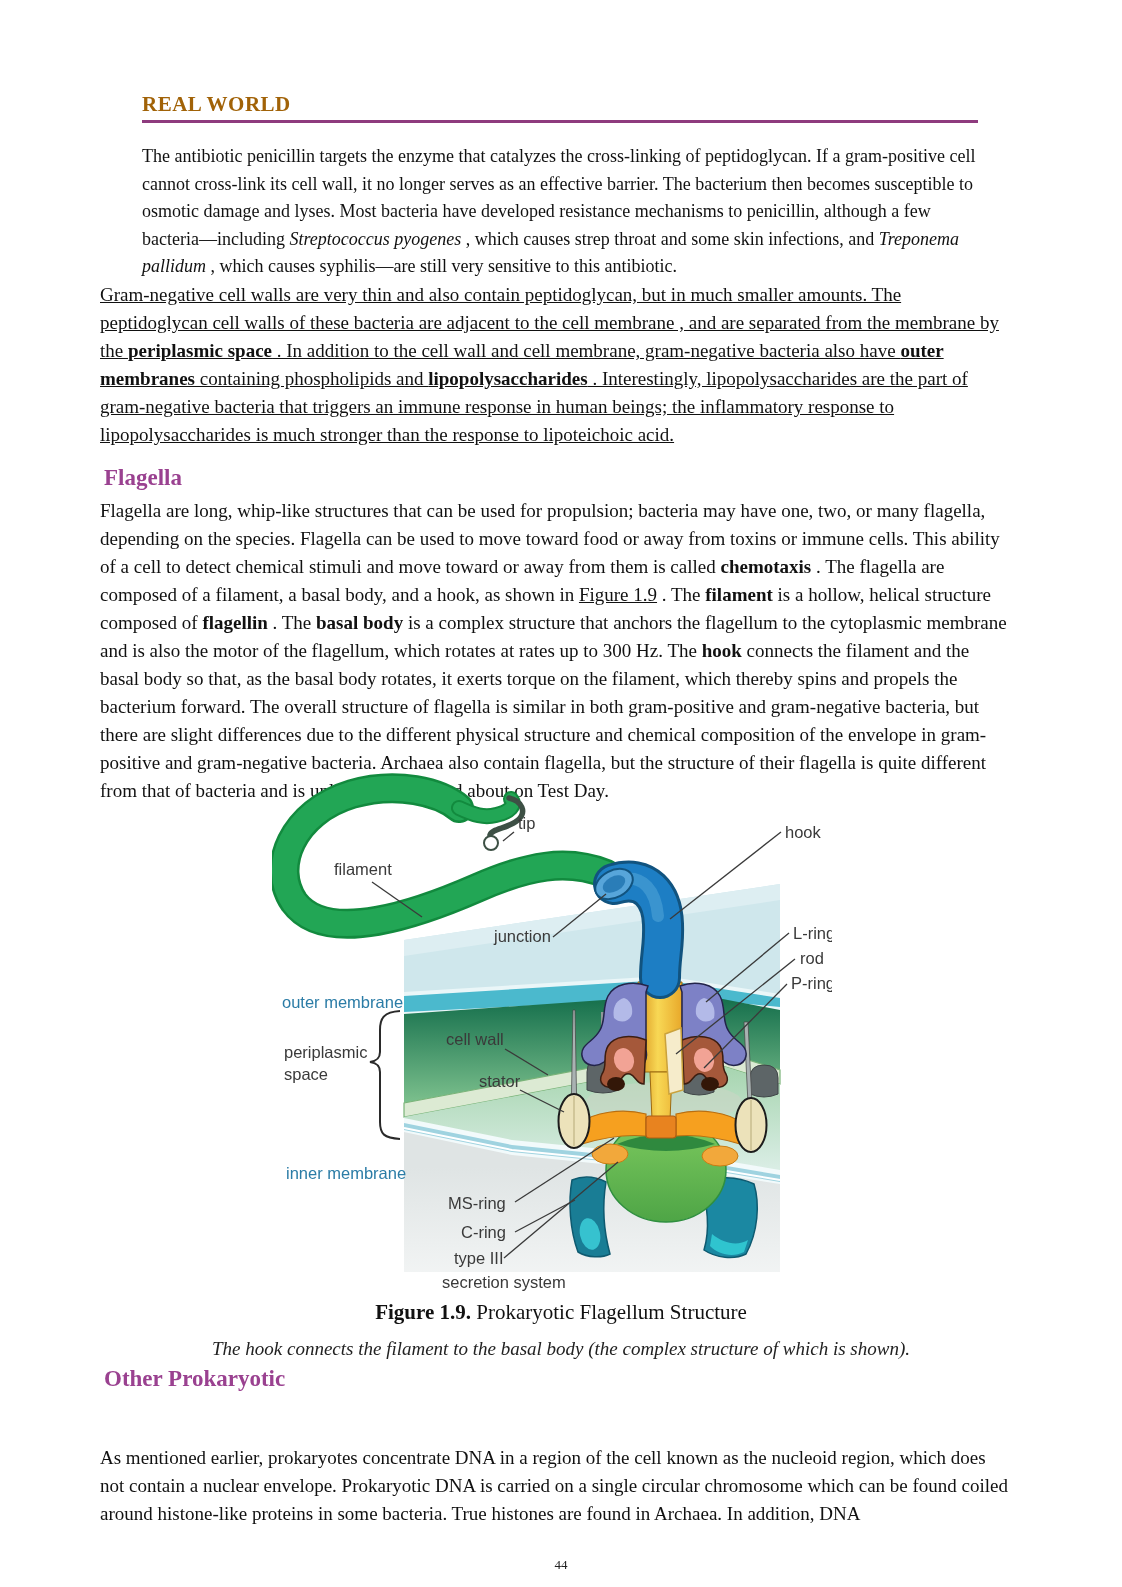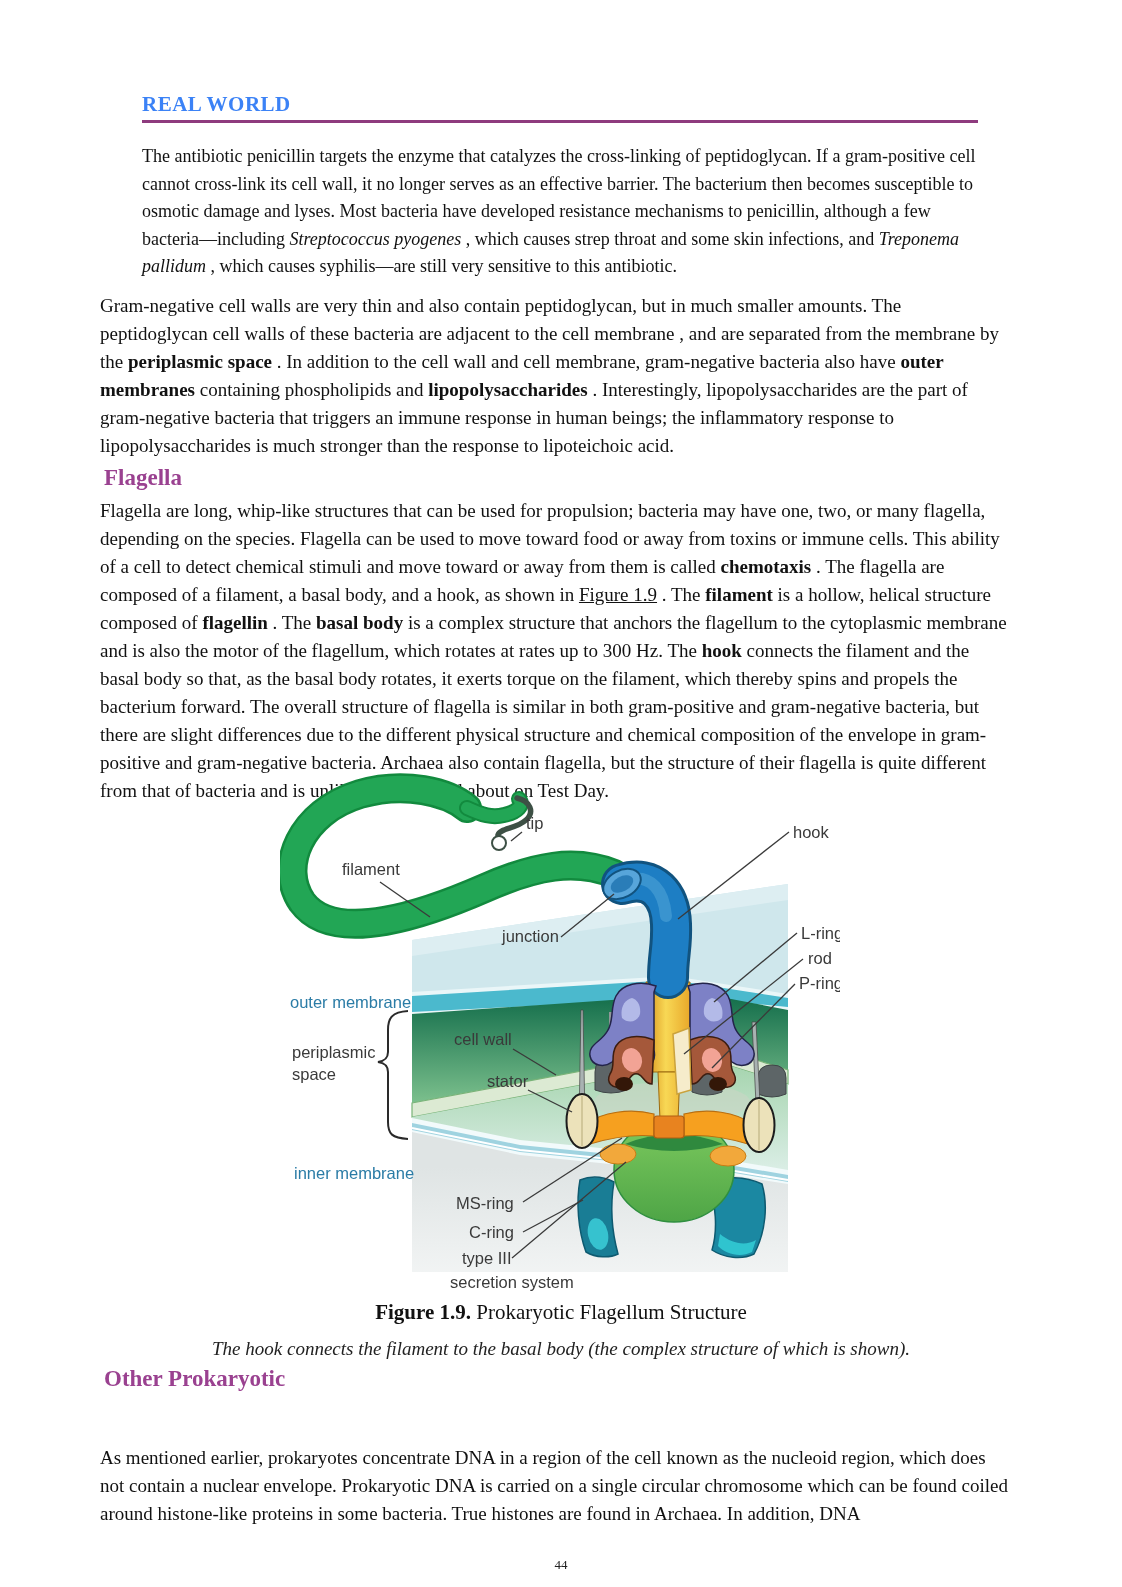--- a/index.html
+++ b/index.html
@@ -1,30 +1,30 @@
 <!DOCTYPE html>
 <html><head>
 <meta charset="utf-8">
 <style>
   html,body{margin:0;padding:0;background:#ffffff;}
   .page{position:relative;width:1122px;height:1587px;background:#ffffff;overflow:hidden;
         font-family:"Liberation Serif",serif;color:#111;}
   .rw{position:absolute;left:142px;top:92px;width:836px;}
-  .rw-title{margin:0;font-size:21px;font-weight:bold;letter-spacing:.5px;color:#3b82f6;}
+  .rw-title{margin:0;font-size:21px;font-weight:bold;letter-spacing:.5px;color:#a16207;}
   .rw-rule{height:0;border-bottom:3px solid #8e3b7e;margin-top:3px;margin-bottom:8px;}
   .body-text{margin:0;font-size:19px;line-height:28px;text-align:left;}
   .rw-body{font-size:18px;line-height:27.5px;margin-top:20px;}
   .para{position:absolute;left:100px;width:912px;}
-  #p-gram{top:292px;}
+  #p-gram{top:281px;text-decoration:underline;}
   #p-flagella{top:497px;}
   #p-other{top:1444px;font-family:Liberation Serif, serif;}
   .section-heading{position:absolute;left:100px;margin:4px;font-size:23px;font-weight:bold;color:#9a4190;}
   #h-flagella{top:461px;}
   #h-other{top:1362px;}
-  .figure-wrap{position:absolute;left:280px;top:772px;width:560px;height:522px;}
+  .figure-wrap{position:absolute;left:272px;top:772px;width:560px;height:522px;}
   .caption{position:absolute;left:0;top:1300px;width:1122px;text-align:center;font-size:21px;}
   .caption b{font-weight:bold;}
   .caption-sub{position:absolute;left:0;top:1338px;width:1122px;text-align:center;
                font-size:19px;font-style:italic;color:#222;}
   .page-number{position:absolute;left:0;top:1510px;width:1122px;text-align:center;font-size:13px;color:#222;margin-top:47px;}
   #fig-svg text{font-family:"Liberation Sans",sans-serif;font-size:16.5px;}
 </style>
 </head>
 <body>
 

